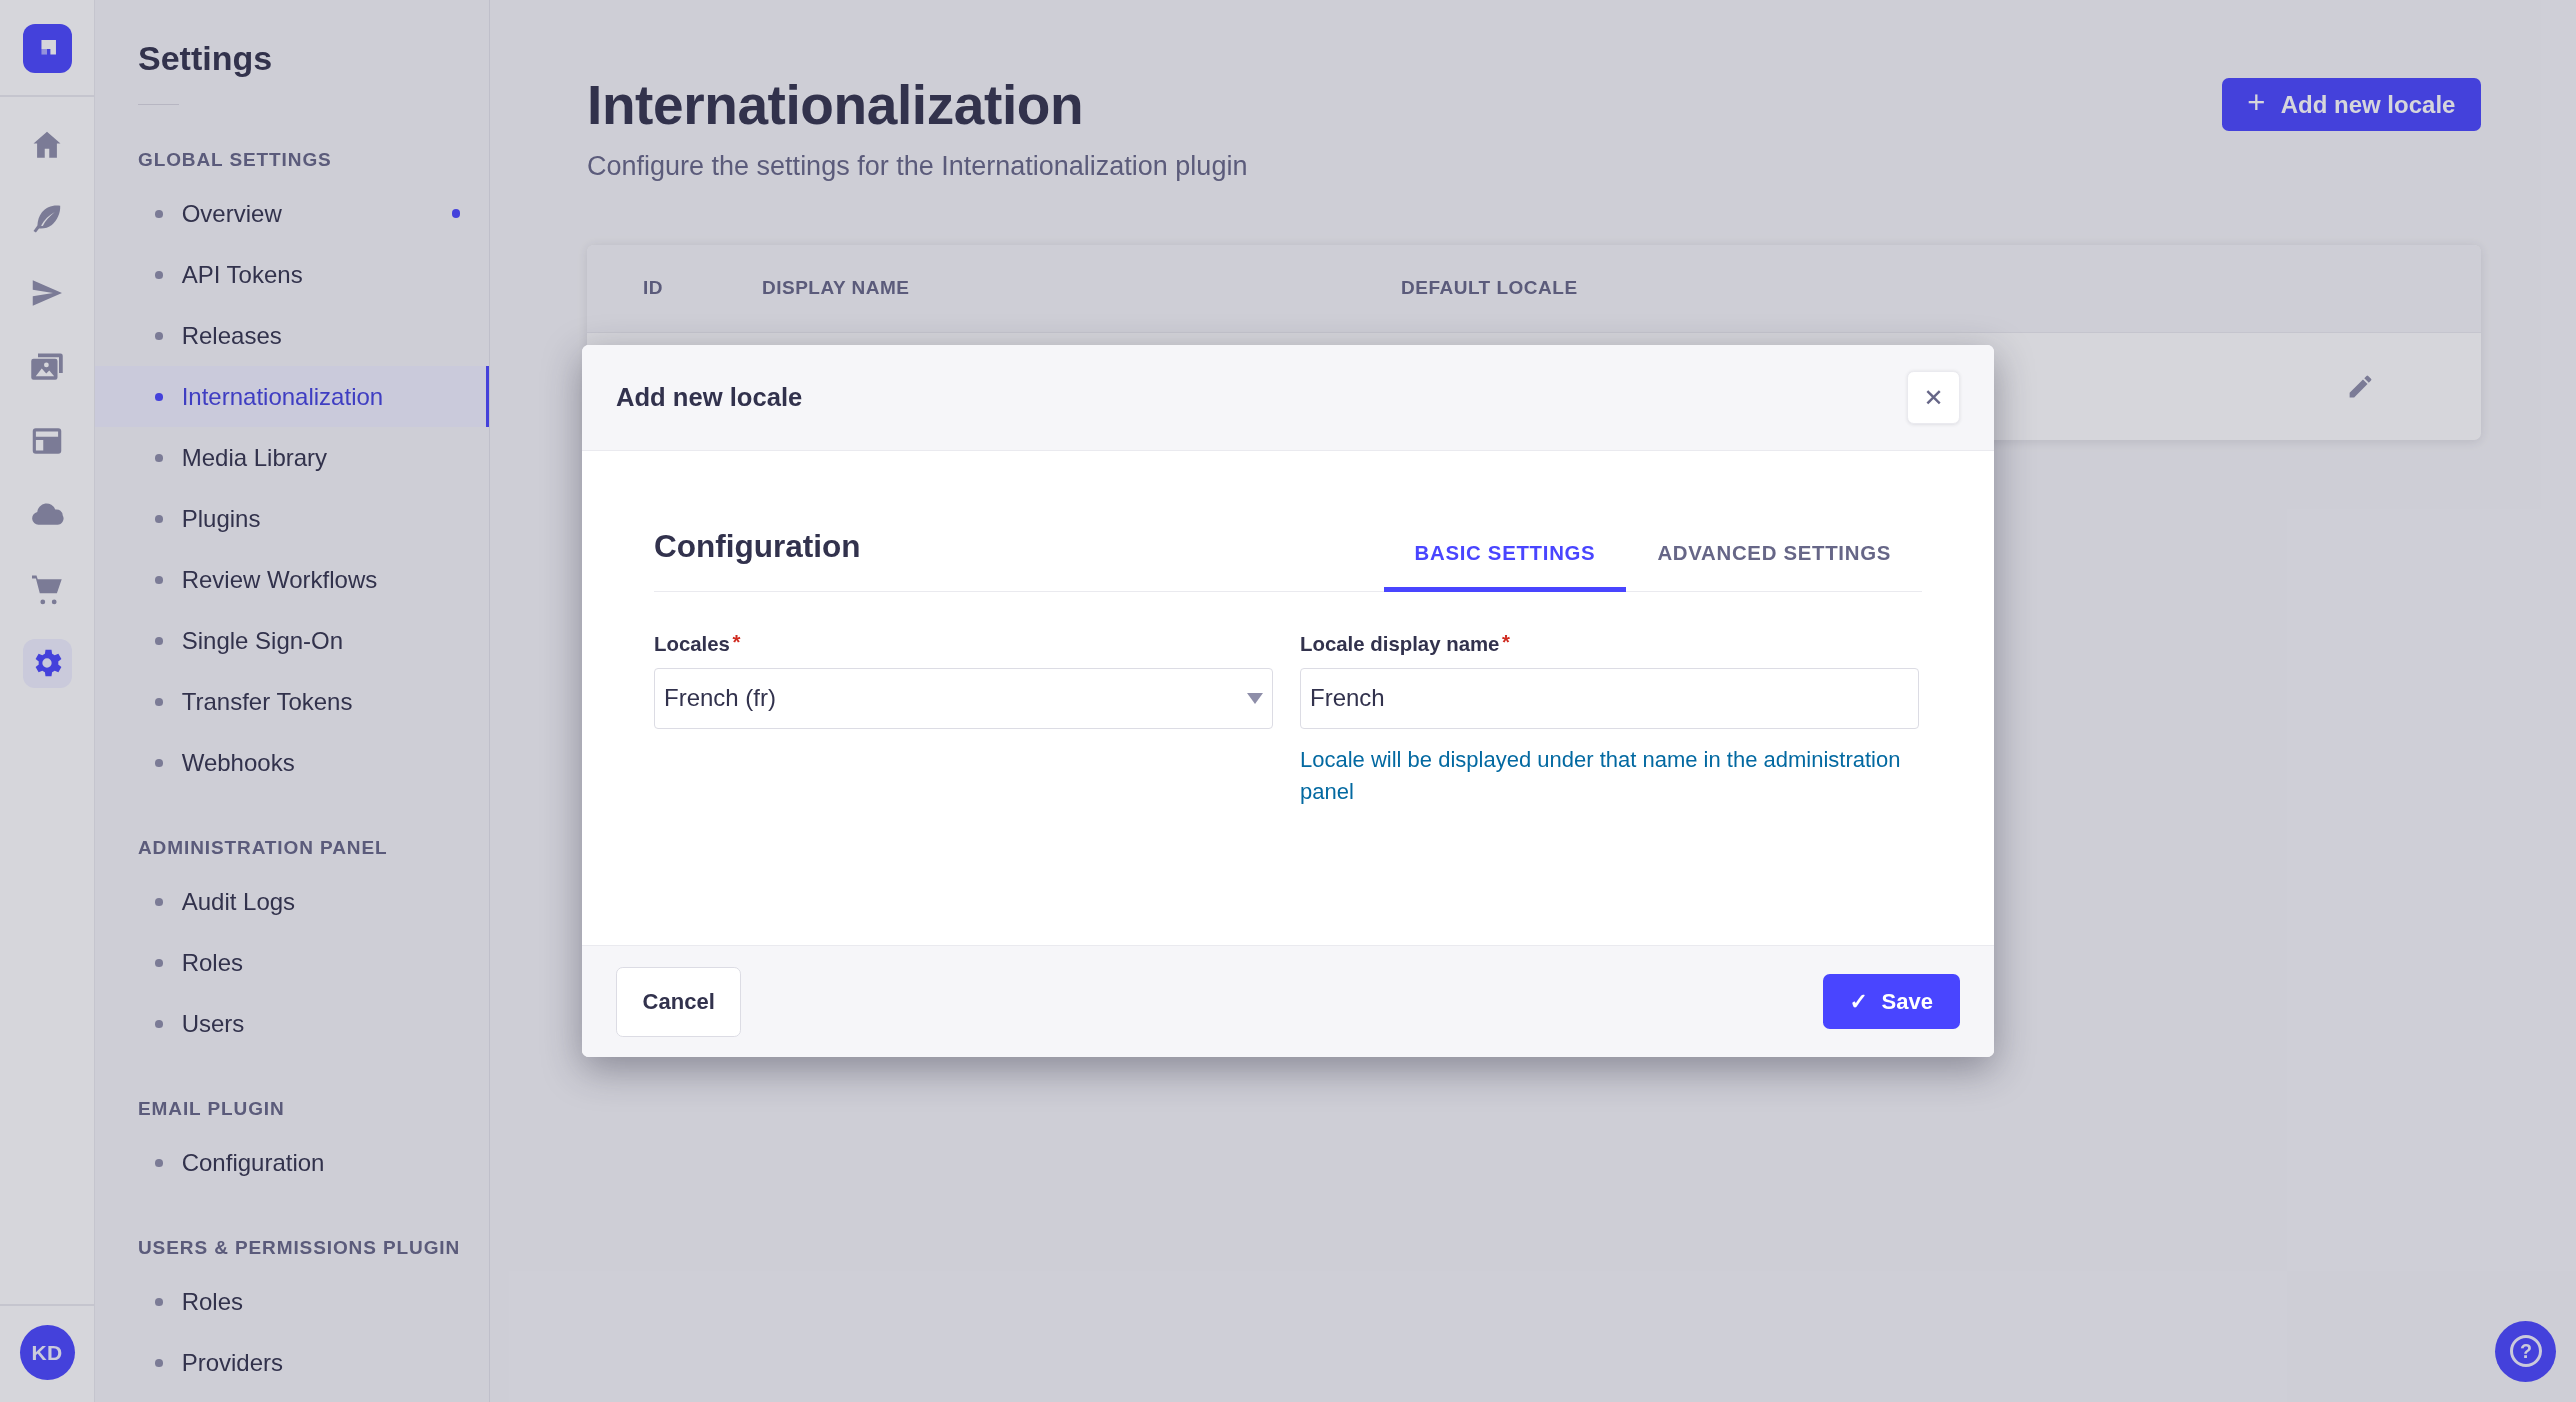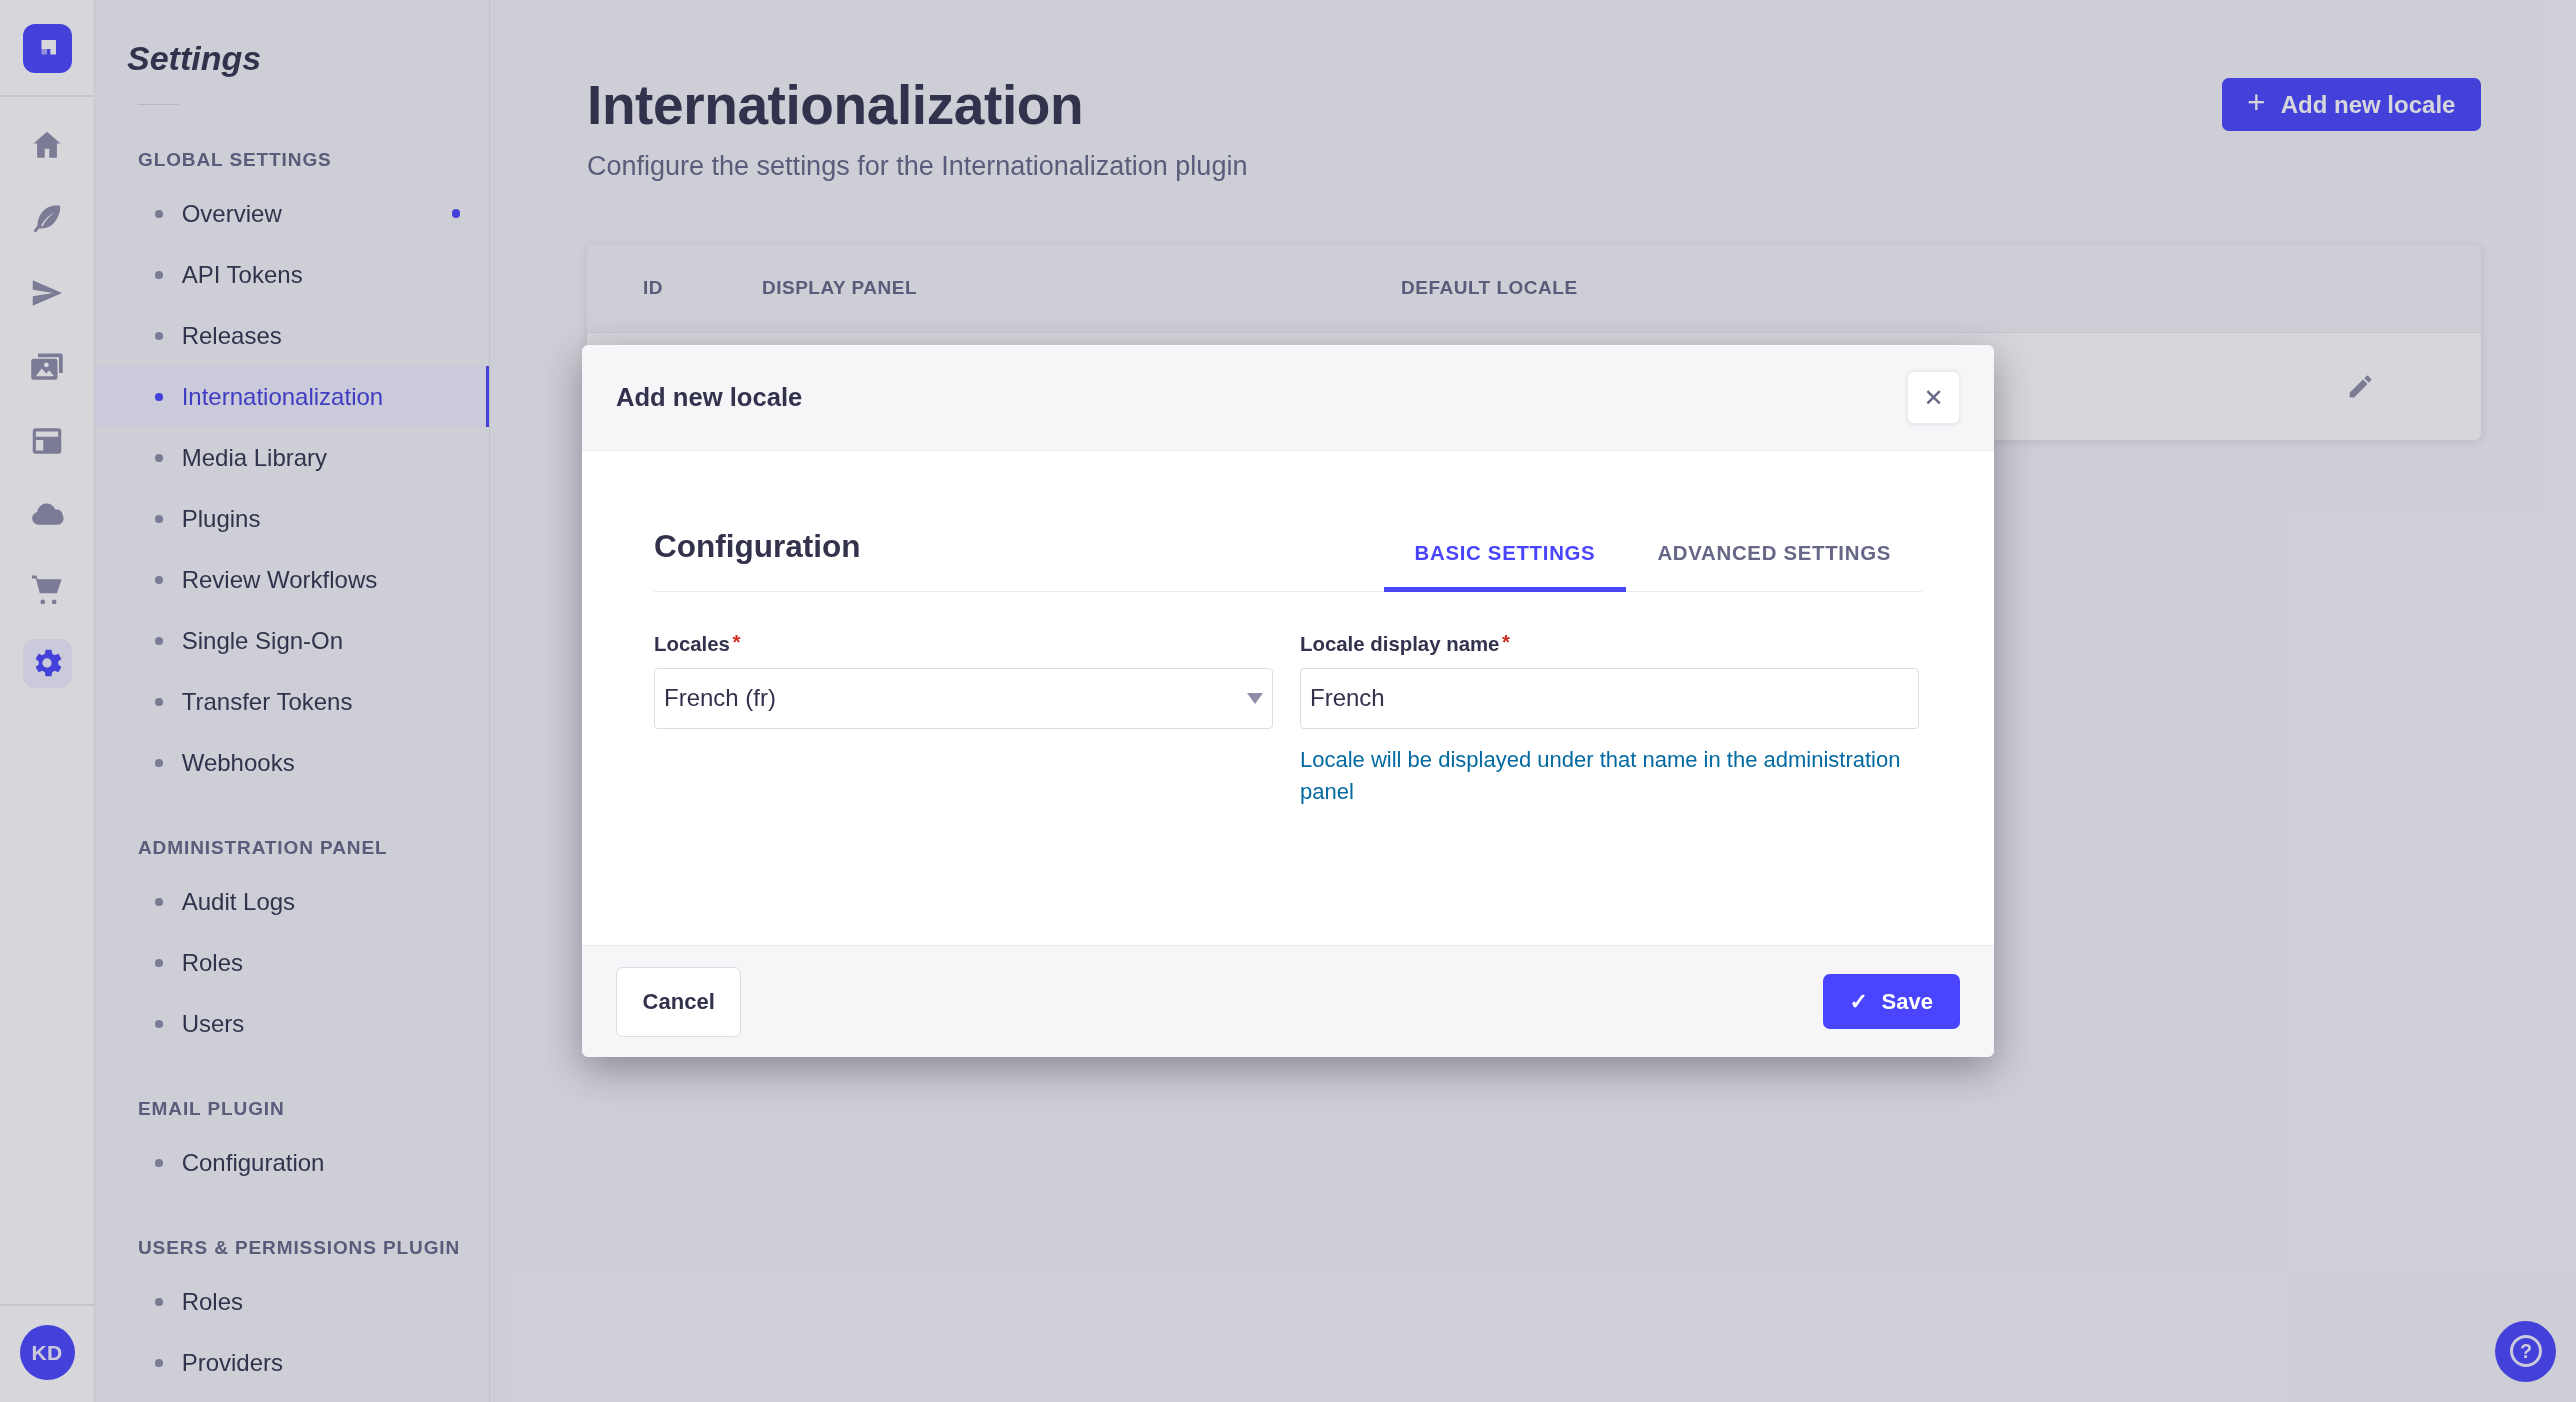--- a/index.html
+++ b/index.html
@@ -14,21 +14,21 @@
   .rail-btn { width:49px; height:49px; border:none; background:transparent; border-radius:12px; display:flex; align-items:center; justify-content:center; margin-bottom:25px; cursor:pointer; }
   .rail-btn svg { width:36px; height:36px; fill:#8e8ea9; }
   .rail-btn.active { background:#f0f0ff; }
   .rail-btn.active svg { fill:#4945ff; }
   .rail-bottom { position:absolute; left:0; right:0; bottom:0; }
   .rail-bottom .rail-rule { margin:0; }
   .avatar { width:55px; height:55px; border-radius:50%; background:#4945ff; color:#f0f0ff; border:none; font-family:inherit; font-size:21px; font-weight:700; letter-spacing:0.4px; display:flex; align-items:center; justify-content:center; margin:19px auto 22px; cursor:pointer; }
 
   
   .subnav { position:absolute; left:95px; top:0; bottom:0; width:395px; background:#f6f6f9; border-right:1.7px solid #e3e3ea; padding-top:39px; z-index:9; overflow:hidden; }
-  .subnav h1 { font-size:34px; font-weight:700; color:#32324d; margin-left:32px;font-style:italic; }
+  .subnav h1 { font-size:34px; font-weight:700; color:#32324d; margin-left:43px; }
   .subnav-rule { width:41px; height:1.7px; background:#d9d8e0; margin:25.6px 0 0 43px; }
   .nav-section-label { margin:44px 0 12px 43px; font-size:19px; font-weight:700; color:#666687; letter-spacing:0.9px; }
   .nav-item { position:relative; height:61px; display:flex; align-items:center; padding-left:60px; font-size:24px; color:#32324d; cursor:pointer; }
   .bullet { width:7.7px; height:7.7px; border-radius:50%; background:#8e8ea9; margin-right:19px; flex:none; }
   .nav-item.active { background:#f0f0ff; color:#4341e0; }
   .nav-item.active .bullet { background:#4945ff; }
   .nav-item.active::after { content:""; position:absolute; right:-1.7px; top:0; bottom:0; width:5.1px; background:#4945ff; }
   .notif-dot { position:absolute; right:29px; top:50%; margin-top:-4.3px; width:8.5px; height:8.5px; border-radius:50%; background:#4945ff; }
 
   
@@ -222,21 +222,21 @@
     </div>
     <button class="btn-add">
       <span class="plus">+</span>
       <span>Add new locale</span>
     </button>
   </div>
 
   <div class="table-card">
     <div class="table-head">
       <span class="th">ID</span>
-      <span class="th">DISPLAY PANEL</span>
+      <span class="th">DISPLAY NAME</span>
       <span class="th">DEFAULT LOCALE</span>
       <span></span>
     </div>
     <div class="table-rule"></div>
     <div class="table-row">
       <button class="row-edit">
         <svg viewBox="0 0 24 24">
             <path d="M3 17.25V21h3.75L17.81 9.94l-3.75-3.75L3 17.25zM20.71 7.04a1 1 0 0 0 0-1.41l-2.34-2.34a1 1 0 0 0-1.41 0l-1.83 1.83 3.75 3.75 1.83-1.83z"></path>
           </svg>
       </button>

